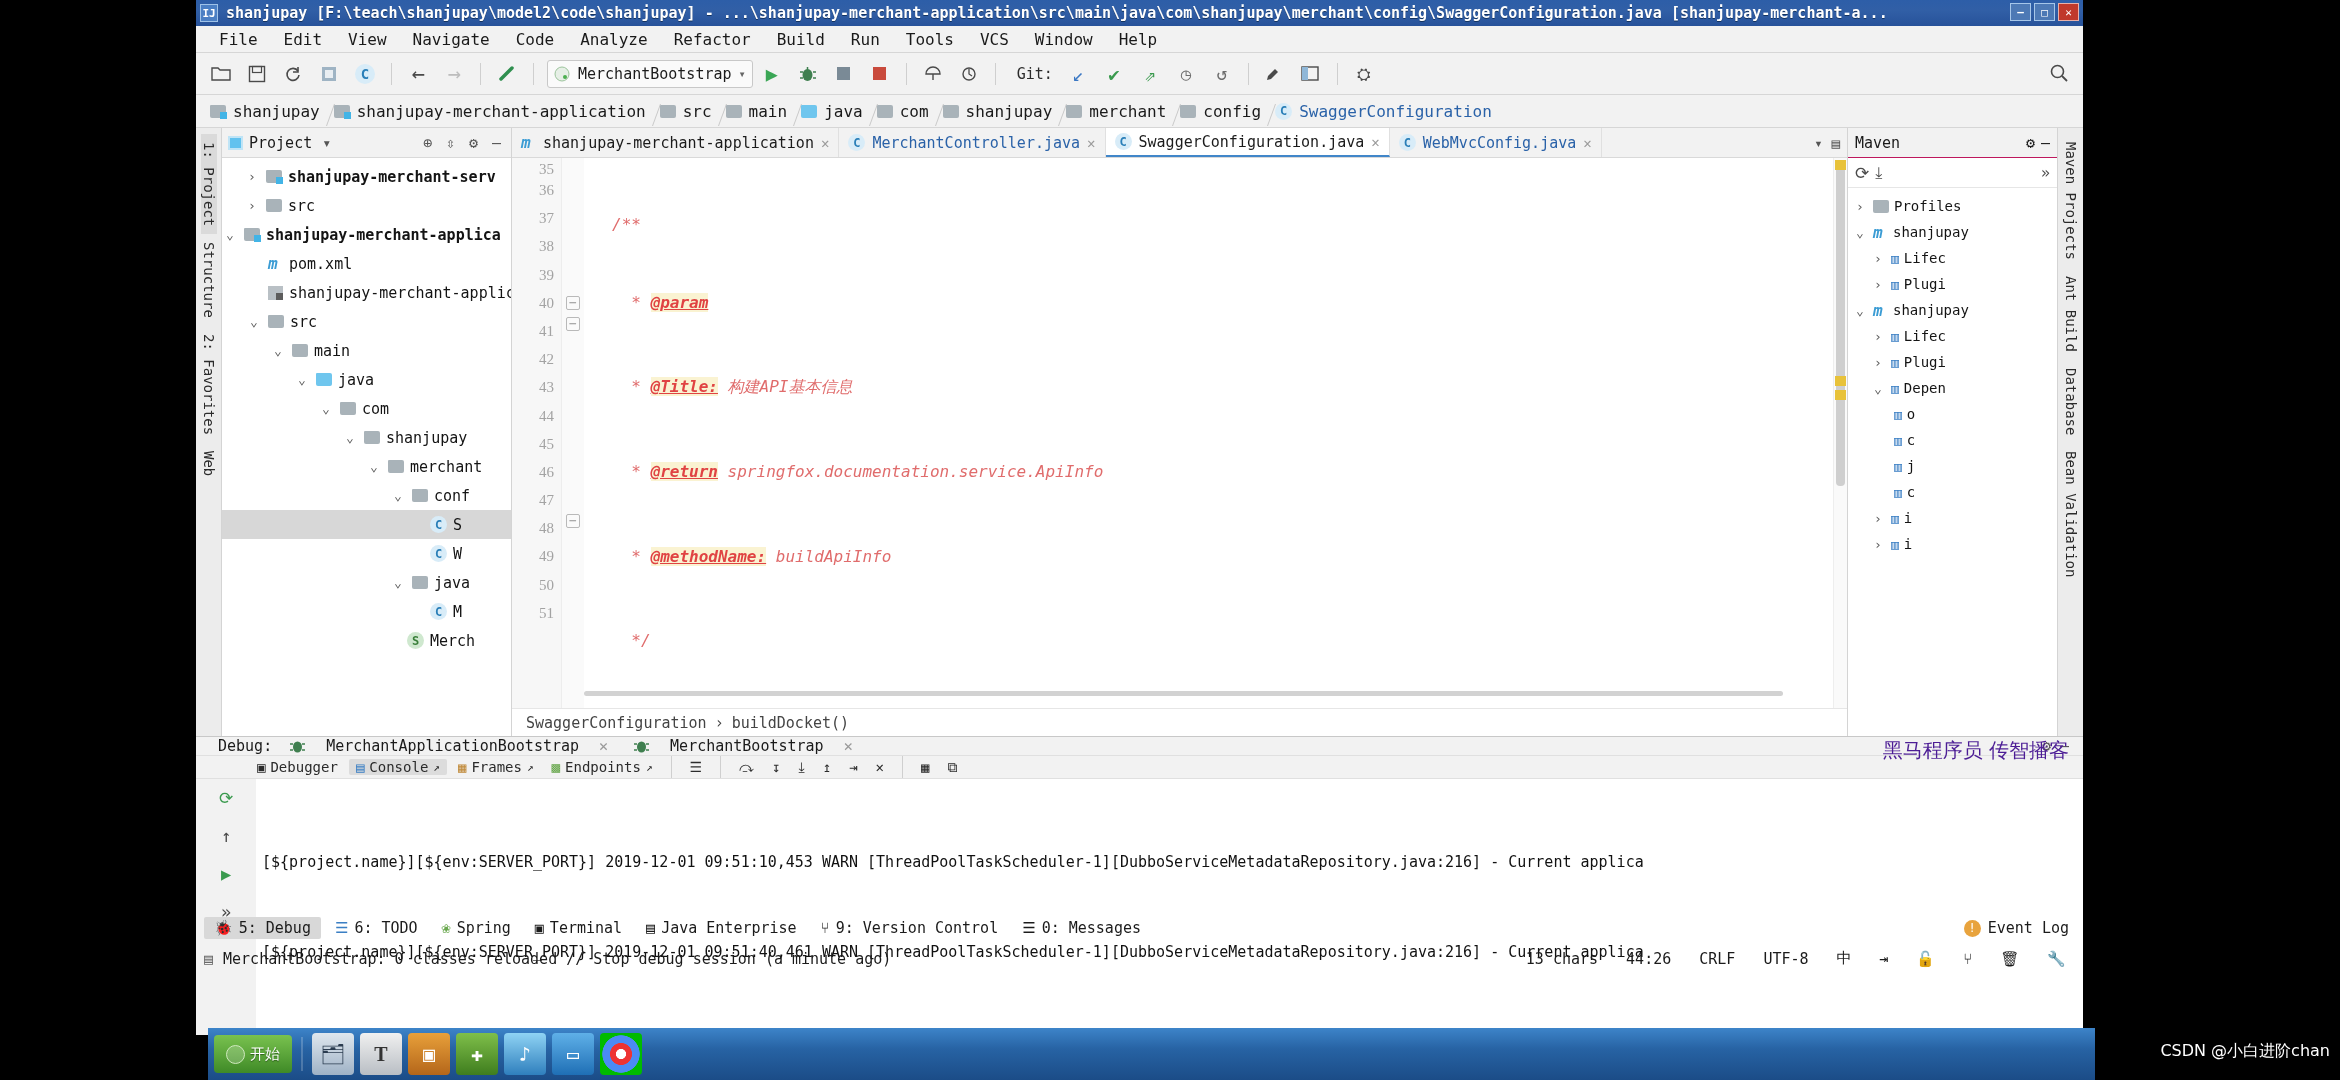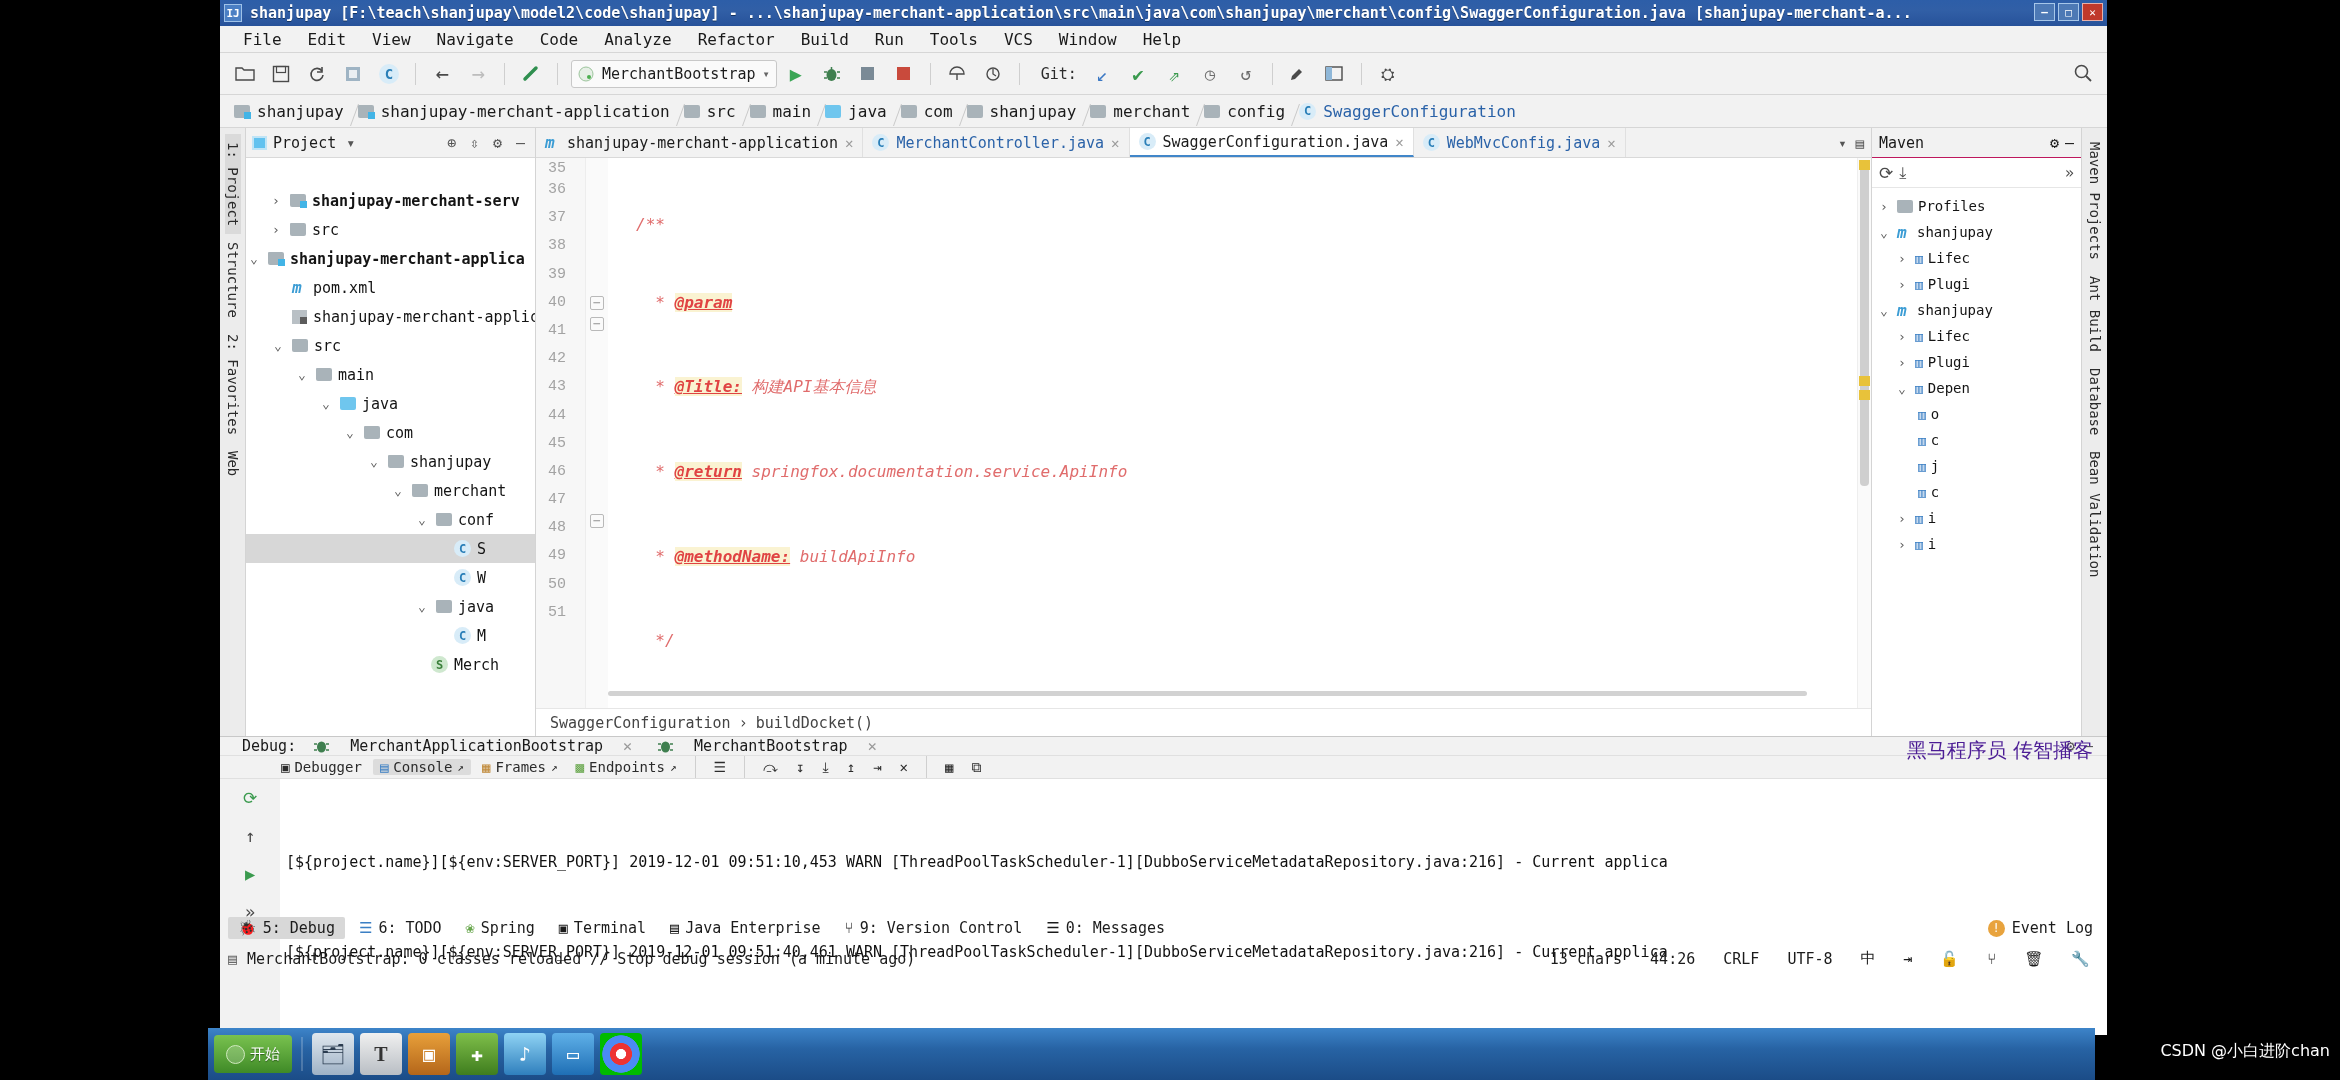--- a/index.html
+++ b/index.html
@@ -2,21 +2,21 @@
 <html><head>
 <meta charset="utf-8">
 <style>
   * { box-sizing: border-box; margin:0; padding:0; }
   html,body { width:2340px; height:1080px; overflow:hidden; background:#000; }
   body { font-family:"DejaVu Sans Mono", monospace; }
 
   #root { position:relative; width:2340px; height:1080px; background:#000; }
 
   
-  .shell { position:absolute; left:220px; top:0px; width:1887px; height:820px; background:#f0f0f0; }
+  .shell { position:absolute; left:196px; top:0px; width:1887px; height:820px; background:#f0f0f0; }
 
   
   .titlebar {
     height:26px; background:linear-gradient(180deg,#2d5ea8 0%, #315fa6 40%, #27529a 100%);
     display:flex; align-items:center; color:#fff; font-size:15px; font-weight:bold;
     font-family:"DejaVu Sans Mono", monospace; padding-left:4px; position:relative;
   }
   .titlebar .tbicon {
     width:18px; height:18px; background:#4b7fc4; border:1px solid #9fc2e8; color:#fff;
     font-size:11px; display:flex; align-items:center; justify-content:center; margin-right:8px; flex:0 0 auto;
@@ -63,21 +63,21 @@
   .body { display:flex; height:608px; }
 
   .leftrail, .rightrail { width:26px; background:#ececec; border-right:1px solid #d4d4d4;
                           display:flex; flex-direction:column; align-items:center; padding-top:6px; }
   .rightrail { border-right:none; border-left:1px solid #d4d4d4; }
   .vtab { writing-mode:vertical-rl; font-size:14px; color:#2b2b2b; padding:8px 0;
           font-family:"DejaVu Sans Mono", monospace; white-space:nowrap;}
   .vtab.sel { background:#dadada; }
 
   
-  .projpanel { width:290px; background:#fff; border-right:1px solid #d4d4d4; display:flex; flex-direction:column;gap:24px; }
+  .projpanel { width:290px; background:#fff; border-right:1px solid #d4d4d4; display:flex; flex-direction:column; }
   .projhead { height:30px; background:#f2f2f2; border-bottom:1px solid #d9d9d9;
               display:flex; align-items:center; gap:6px; padding:0 6px; font-size:15px; color:#1a1a1a; }
   .projhead .sq { width:15px;height:14px;background:#62c2ef;border:2px solid #bfe4f6; }
   .projhead .sp { flex:1; }
   .projhead .hi { font-size:15px; color:#555; padding:0 4px;}
   .tree { flex:1; overflow:hidden; padding-top:4px; font-size:15px; color:#141414;
           font-family:"DejaVu Sans Mono", monospace; }
   .row { display:flex; align-items:center; height:29px; gap:6px; white-space:nowrap; }
   .row.sel { background:#d7d7d7; }
   .arr { width:16px; text-align:center; color:#5b5b5b; font-size:13px; flex:0 0 auto;}
@@ -91,22 +91,22 @@
   .editor { flex:1; background:#fff; display:flex; flex-direction:column; min-width:0; }
   .tabrow { height:30px; background:#f2f2f2; border-bottom:1px solid #d9d9d9; display:flex; align-items:stretch; }
   .etab { display:flex; align-items:center; gap:7px; padding:0 9px; font-size:15px; color:#1b1b1b;
           border-right:1px solid #e0e0e0; font-family:"DejaVu Sans Mono", monospace; white-space:nowrap;}
   .etab.active { background:#fff; border-bottom:2px solid #4186c9; }
   .etab .x { color:#9a9a9a; font-size:14px; }
   .tabrow .grow { flex:1; }
   .tabrow .tright { display:flex; align-items:center; padding:0 7px; gap:9px; color:#555; font-size:14px;}
 
   .codewrap { flex:1; display:flex; position:relative; overflow:hidden; }
-  .gutter { width:50px; background:#f7f7f7; border-right:1px solid #ededed; text-align:center;
-            padding-top:4px; color:#a3a3a3; font-size:15px; font-family:Liberation Mono, monospace; }
+  .gutter { width:50px; background:#f7f7f7; border-right:1px solid #ededed; text-align:right;
+            padding-top:4px; color:#a3a3a3; font-size:15px; font-family:Liberation Serif, serif; }
   .gutter div { height:28.2px; line-height:28.2px; padding-right:7px; }
   .foldcol { width:22px; background:#fafafa; padding-top:4px; }
   .foldcol div { height:28.2px; display:flex; align-items:center; justify-content:center; color:#9b9b9b; font-size:13px;}
   .code { flex:1; padding-top:4px; font-size:16px; line-height:28.2px;
           font-family:"DejaVu Sans Mono", monospace; color:#111; white-space:pre; overflow:hidden; position:relative;}
   .code .ln { height:28.2px; padding-left:28px; }
   .cmt { color:#e06c6c; font-style:italic; }
   .tag { color:#e04343; font-weight:bold; font-style:italic; text-decoration:underline;
          background:#faf3d2; }
 

